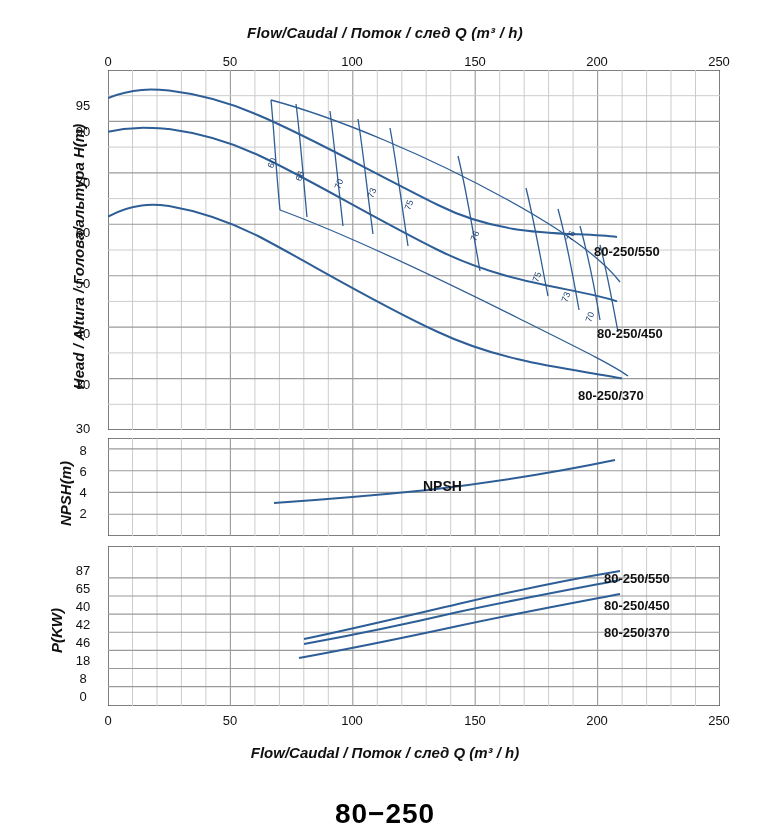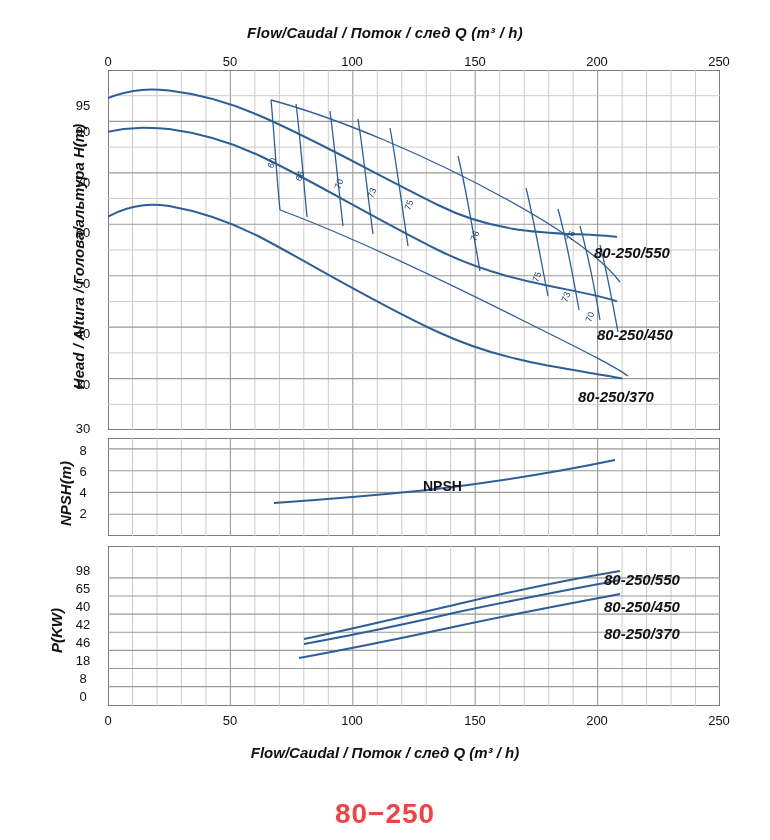--- a/index.html
+++ b/index.html
@@ -29,21 +29,21 @@
     font-style:italic;
     font-weight:bold;
     font-size:15px;
   }
   .model-label{
     position:absolute;
     left:0;top:788px;width:770px;
     text-align:center;
     font-size:28px;
     font-weight:bold;
-    color:#ef4444;
+    color:#000000;
     letter-spacing:1px;
   }
 
   
   .xticks{position:absolute;height:16px;font-size:13px;}
   .xticks span{position:absolute;transform:translateX(-50%);}
 
   .ylabel{
     position:absolute;
     font-style:italic;
@@ -58,24 +58,23 @@
     text-align:center;
     transform:translateY(-50%);
     width:30px;
   }
 
   .panel{position:absolute;}
   .panel svg{display:block;}
 
   .curve-label{
     position:absolute;
-    font-size:15px;
+    font-size:13px;
     font-weight:bold;
     white-space:nowrap;
-    font-style:italic;
   }
   .eff-label{
     position:absolute;
     font-size:9px;
     color:#1d3f70;
     white-space:nowrap;
   }
   .npsh-label{
     position:absolute;
     font-size:14px;
@@ -250,21 +249,21 @@
         <line x1="0" y1="32.7" x2="612" y2="32.7"></line>
         <line x1="0" y1="10.9" x2="612" y2="10.9"></line>
       </g>
       <path d="M166,65 C210,62 260,58 320,52 C380,45 440,36 507,22" fill="none" stroke="#2e5e96" stroke-width="2"></path>
     </svg>
   </div>
   <div class="npsh-label" style="left:411px;top:468px;">NPSH</div>
 
   <div class="ylabel" style="left:6px;top:612px;width:100px;text-align:center;transform:rotate(-90deg);">P(KW)</div>
 
-  <div class="ytick" style="left:68px;top:560px;">98</div>
+  <div class="ytick" style="left:68px;top:560px;">87</div>
   <div class="ytick" style="left:68px;top:578px;">65</div>
   <div class="ytick" style="left:68px;top:596px;">40</div>
   <div class="ytick" style="left:68px;top:614px;">42</div>
   <div class="ytick" style="left:68px;top:632px;">46</div>
   <div class="ytick" style="left:68px;top:650px;">18</div>
   <div class="ytick" style="left:68px;top:668px;">8</div>
   <div class="ytick" style="left:68px;top:686px;">0</div>
 
   <div class="panel" style="left:108px;top:536px;">
     <svg width="612" height="160" viewBox="0 0 612 160">

